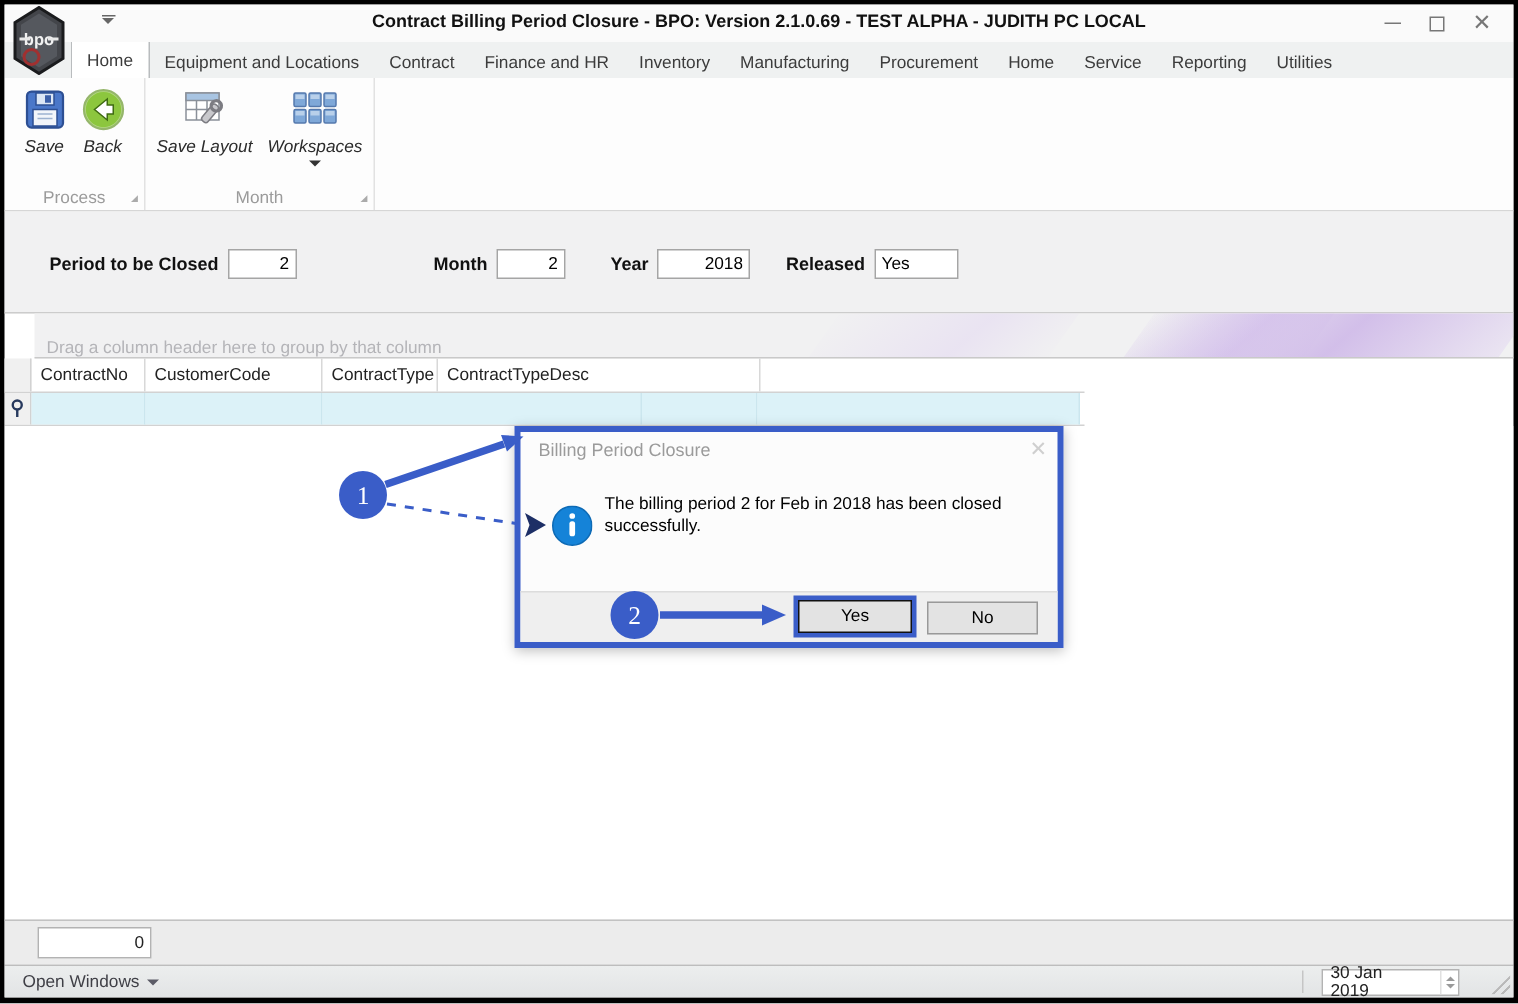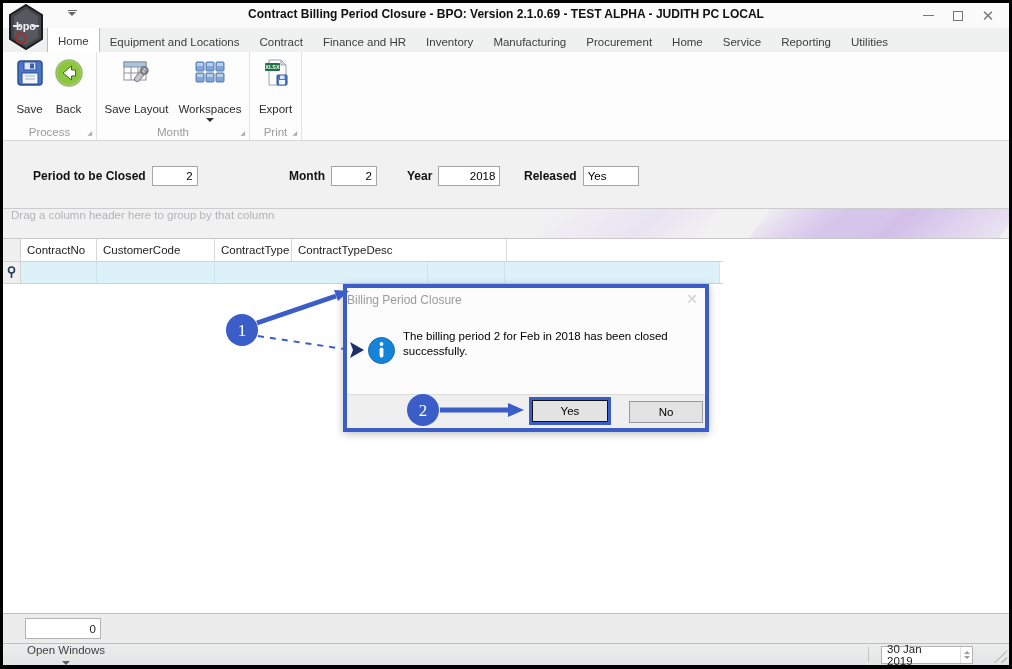--- a/index.html
+++ b/index.html
@@ -25,75 +25,75 @@
   .tabrow { height:24px; background:#eff1f1; display:flex; align-items:flex-end; padding-left:44px; flex:0 0 auto; }
   .tab { padding:16px 10px 4px; color:#3c3c3c; cursor:pointer; white-space:nowrap; }
   .tab.active { background:#fff; border:1px solid #b9bcbe; border-bottom:none; border-radius:2px 2px 0 0; padding-bottom:5px; }
 
   
   .ribbon { height:89px; background:#fdfdfd; border-bottom:1px solid #d6d6d6; display:flex; flex:0 0 auto; }
   .rgroup { display:flex; flex-direction:column; border-right:1px solid #e2e2e2; }
   .rgroup-content { flex:1; display:flex; align-items:flex-start; padding-top:3px; justify-content:center; gap:2px; }
   .rbtn { display:flex; flex-direction:column; align-items:center; padding:2px 4px; cursor:pointer; border-radius:2px; }
   .rbtn .icon { height:32px; display:flex; align-items:center; justify-content:center; }
-  .rbtn .rlabel { margin-top:14px; color:#2b2b2b; white-space:nowrap; }
+  .rbtn .rlabel { margin-top:3px; color:#2b2b2b; white-space:nowrap;font-style:italic; }
   .drop-tri { width:0; height:0; margin-top:3px; border-left:4px solid transparent; border-right:4px solid transparent; border-top:4px solid #333; }
   .rgroup-label { height:16px; display:flex; align-items:center; justify-content:center; color:#9b9b9b; position:relative;text-align:center; }
   .launcher { position:absolute; right:4px; bottom:4px; font-size:6px; color:#ababab; cursor:pointer; }
 
   
   .formpanel { height:68px; background:#f1f1f2; border-bottom:1px solid #cccccc; position:relative; flex:0 0 auto; }
   .field { position:absolute; top:24px; height:22px; display:flex; align-items:center; }
   .field label { font-weight:bold; font-size:12px; color:#111; padding-right:6px; white-space:nowrap; }
   .field input { height:20px; border:1px solid #a5a5a5; background:#fff; font:11.5px "Liberation Sans",sans-serif; padding:0 4px; }
   .num { text-align:right; }
 
   
-  .groupbar { height:30px; background:#f1f1f2; border-bottom:1px solid #c9c9c9; position:relative; overflow:hidden; display:flex; align-items:flex-start; flex:0 0 auto; }
+  .groupbar { height:30px; background:#f1f1f2; border-bottom:1px solid #c9c9c9; position:relative; overflow:hidden; display:flex; align-items:flex-end; flex:0 0 auto;margin-left:20px; }
   .grouphint { color:#b4b4b8; padding-left:8px; position:relative; z-index:2; }
   .swirl1,.swirl2,.swirl3 { position:absolute; top:-8px; height:46px; z-index:1; }
   .swirl1 { right:0; width:250px; background:linear-gradient(115deg, rgba(214,196,236,0) 0%, rgba(205,182,232,.85) 55%, rgba(226,213,242,.4) 100%); transform:skewX(-35deg); }
   .swirl2 { right:130px; width:120px; background:linear-gradient(115deg, rgba(222,206,240,0) 0%, rgba(215,197,238,.7) 60%, rgba(235,226,247,0) 100%); transform:skewX(-35deg); }
   .swirl3 { right:300px; width:160px; background:linear-gradient(115deg, rgba(230,219,244,0) 0%, rgba(226,214,242,.5) 60%, rgba(240,234,250,0) 100%); transform:skewX(-35deg); }
 
   
   .gridhead { height:23px; display:flex; border-bottom:1px solid #d2d2d2; background:#fff; width:720px; flex:0 0 auto; }
   .ind-cell { width:18px; background:#f0f0f0; border-right:1px solid #d2d2d2; flex:0 0 auto; display:flex; align-items:center; justify-content:center; }
   .hcell { border-right:1px solid #d8d8d8; display:flex; align-items:center; padding-left:6px; color:#222; cursor:pointer; }
   .filterrow { height:22px; display:flex; border-bottom:1px solid #d2d2d2; width:720px; flex:0 0 auto; }
   .fcell { background:#dcf2f8; border-right:1px solid #cbe6ee; cursor:text; }
   .gridbody { flex:1 1 auto; background:#fff; }
 
   
   .summaryrow { height:30px; background:#ececec; border-top:1px solid #c2c2c2; display:flex; align-items:center; flex:0 0 auto; }
   .sumbox { margin-left:22px; width:76px; height:21px; background:#fff; border:1px solid #b3b3b3; display:flex; align-items:center; justify-content:flex-end; padding-right:4px; }
   .statusbar { height:22px; background:linear-gradient(#eceeee,#e2e4e5); border-top:1px solid #bdbdbd; display:flex; align-items:center; flex:0 0 auto; position:relative; }
-  .openwin { display:flex; align-items:center; gap:5px; color:#3f3f46; padding-left:24px; cursor:pointer;flex-direction:column; }
+  .openwin { display:flex; align-items:center; gap:5px; color:#3f3f46; padding-left:12px; cursor:pointer; }
   .ow-tri { width:0; height:0; border-left:4px solid transparent; border-right:4px solid transparent; border-top:4px solid #5b5b66; }
   .statussep { position:absolute; right:140px; top:3px; bottom:3px; width:1px; background:#c5c5c5; }
   .dateedit { position:absolute; right:36px; top:2px; width:92px; height:18px; background:#fff; border:1px solid #b3b3b3; display:flex; align-items:center;gap:38px; }
   .dateval { flex:1; padding-left:5px; color:#222; }
   .spinner { width:12px; height:100%; display:flex; flex-direction:column; align-items:center; justify-content:center; gap:2px; border-left:1px solid #e0e0e0; cursor:pointer; }
   .sp-up { width:0;height:0;border-left:3px solid transparent;border-right:3px solid transparent;border-bottom:3px solid #9a9a9a; }
   .sp-dn { width:0;height:0;border-left:3px solid transparent;border-right:3px solid transparent;border-top:3px solid #9a9a9a; }
   .grip { position:absolute; right:2px; bottom:2px; width:13px; height:13px; cursor:nwse-resize;
           background:repeating-linear-gradient(135deg,#b9b9b9 0 1.5px,transparent 1.5px 4.5px);
           clip-path:polygon(100% 0,100% 100%,0 100%); }
 
   
   .dialog { position:absolute; left:343px; top:284px; width:366px; height:148px; border:4px solid #3a5dc8; background:#fcfcfc; z-index:40; box-shadow:0 2px 8px rgba(0,0,0,.25); }
-  .dlg-title { position:absolute; left:0; top:5px; font-size:12px; color:#9b9b9b; }
+  .dlg-title { position:absolute; left:12px; top:5px; font-size:12px; color:#9b9b9b; }
   .dlg-close { position:absolute; right:7px; top:3px; font-size:14px; color:#cfcfcf; cursor:pointer; }
   .dlg-info { position:absolute; left:21px; top:49px; }
   .dlg-msg { position:absolute; left:56px; top:41px; width:300px; line-height:15px; color:#000; }
   .dlg-footer { position:absolute; left:0; right:0; bottom:0; height:34px; background:#efefef; border-top:1px solid #dcdcdc; }
   .yes-wrap { position:absolute; left:182px; top:2px; border:3px solid #3a5dc8; }
   .btn { width:76px; height:22px; background:#e3e3e3; font:11.5px "Liberation Sans",sans-serif; cursor:pointer; }
   .btn-yes { border:1px solid #111; display:block; }
-  .btn-no { position:absolute; left:282px; top:6px; width:74px; border:1px solid #999; }
+  .btn-no { position:absolute; left:271px; top:6px; width:74px; border:1px solid #999; }
 
   .overlay { position:absolute; left:0; top:0; width:1012px; height:669px; z-index:50; pointer-events:none; }
 </style>
 </head>
 <body>
 
 <div id="frame">
 <div id="win">
 
   <div class="titlebar">
@@ -215,42 +215,20 @@
           <span class="rlabel">Workspaces</span>
           <span class="drop-tri"></span>
         </div>
       </div>
       <div class="rgroup-label">
         <span>Month</span>
         <span class="launcher">◢</span>
       </div>
     </div>
 
-    <div class="rgroup" style="width:52px">
-      <div class="rgroup-content">
-        <div class="rbtn">
-          <span class="icon">
-            <svg width="28" height="30" viewBox="0 0 28 30">
-              <path d="M7 2 H19 L24 7 V27 H7 Z" fill="#fff" stroke="#9aa0a8"></path>
-              <path d="M19 2 L24 7 H19 Z" fill="#e2e5e9" stroke="#9aa0a8"></path>
-              <rect x="3" y="5" width="15" height="8" fill="#1e7145" rx="1"></rect>
-              <text x="10.5" y="11" text-anchor="middle" font-family="Liberation Sans,sans-serif" font-size="5.5" font-weight="bold" fill="#fff">XLSX</text>
-              <rect x="15" y="17" width="10" height="10" rx="1" fill="#4a77c9" stroke="#2d4f93"></rect>
-              <rect x="18" y="17.5" width="4.5" height="3.5" fill="#dbe6f5"></rect>
-              <rect x="17" y="22" width="6" height="4.5" fill="#f2f5fa"></rect>
-            </svg>
-          </span>
-          <span class="rlabel">Export</span>
-        </div>
-      </div>
-      <div class="rgroup-label">
-        <span>Print</span>
-        <span class="launcher">◢</span>
-      </div>
-    </div>
     <div class="rgroup" style="flex:1; border-right:none"></div>
   </div>
 
   <div class="formpanel">
     <div class="field" style="left:30px">
       <label>Period to be Closed</label>
       <input class="num" style="width: 46px;" value="2">
     </div>
     <div class="field" style="left:286px">
       <label>Month</label>

